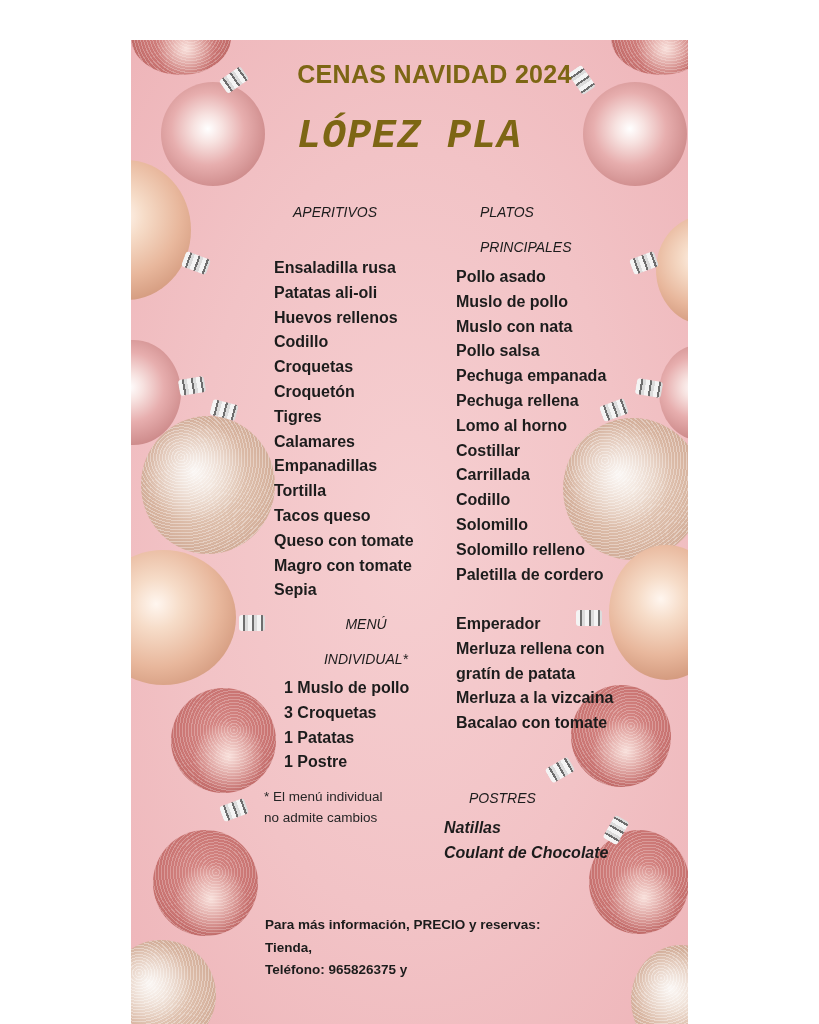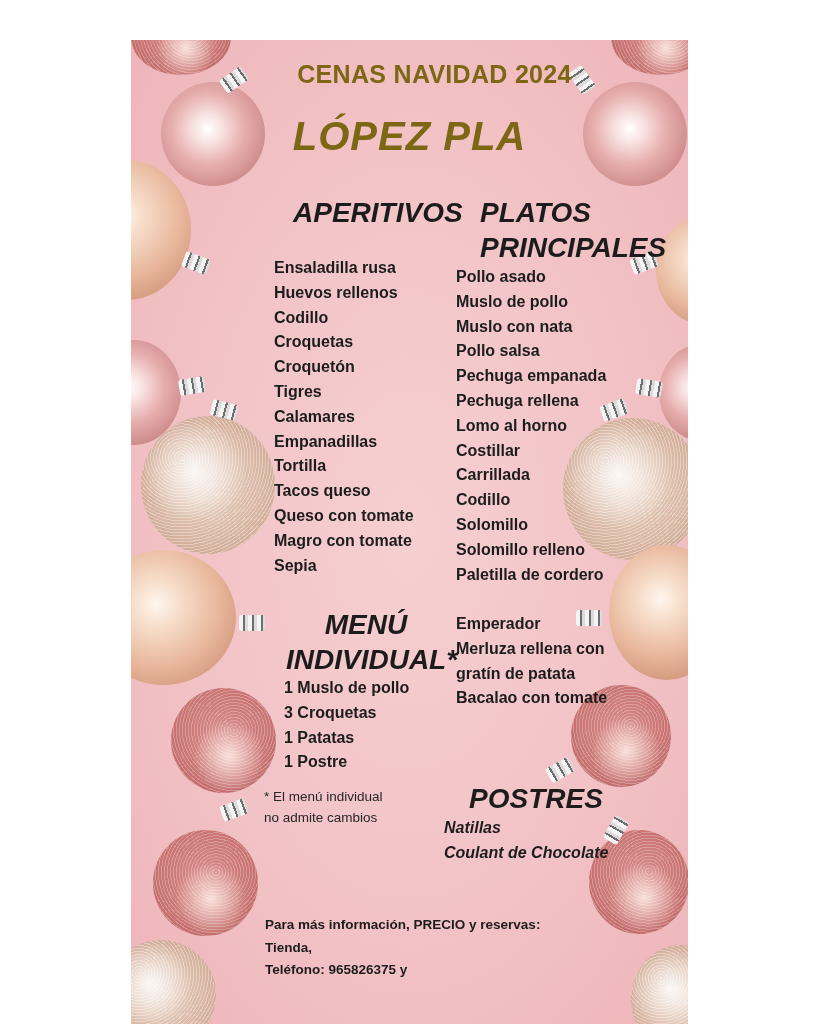--- a/index.html
+++ b/index.html
@@ -33,24 +33,24 @@
   .cap {
     position:absolute; width:26px; height:16px; border-radius:3px;
     background: repeating-linear-gradient(90deg, #f4f4f4 0 4px, #6e6e6e 4px 6px, #dcdcdc 6px 9px);
   }
   .title-top {
     position:absolute; left:0; width:557px; top:20px; text-align:center;
     font-weight:bold; font-size:25px; color:#7d6614; letter-spacing:0.3px;padding-left:25px;
   }
   .title-main {
     position:absolute; left:0; width:557px; top:74px; text-align:center;
-    font-weight:bold; font-style:italic; font-size:40px; color:#7d6614; letter-spacing:1px;
+    font-weight:bold; font-style:italic; font-size:40px; color:#7d6614; letter-spacing:1px;font-family:Liberation Mono, monospace;
   }
   .sec {
-    position:absolute; font-weight:bold; font-style:italic; font-size:28px; color:#1c1c1c; line-height:35px;
+    position:absolute; font-weight:normal; font-style:italic; font-size:14px; color:#1c1c1c; line-height:35px;
   }
   .list { position:absolute; margin:0; padding:0; list-style:none; }
   .list li { font-size:16px; color:#1c1c1c; line-height:24.8px; font-weight:bold; white-space:nowrap; }
   .note { position:absolute; font-size:13.5px; color:#262626; line-height:21px; }
   .contact { position:absolute; font-size:13.5px; color:#1c1c1c; line-height:22.5px; font-weight:bold; }
   .contact div { white-space:nowrap; }
 </style>
 </head>
 <body>
 
@@ -88,20 +88,21 @@
   <div class="orn glitter-rose" style="left:458px;top:790px;width:100px;height:104px;"></div>
   <div class="cap" style="left:472px;top:782px;transform:rotate(-60deg);"></div>
   <div class="orn glitter-gold" style="left:500px;top:905px;width:100px;height:110px;"></div>
 
   <div class="title-top">CENAS NAVIDAD 2024</div>
   <div class="title-main">LÓPEZ PLA</div>
 
   <div class="sec" style="left:162px;top:155px;">APERITIVOS</div>
   <ul class="list" style="left:143px;top:216px;">
     <li>Ensaladilla rusa</li>
+    <li>Patatas ali-oli</li>
     <li>Huevos rellenos</li>
     <li>Codillo</li>
     <li>Croquetas</li>
     <li>Croquetón</li>
     <li>Tigres</li>
     <li>Calamares</li>
     <li>Empanadillas</li>
     <li>Tortilla</li>
     <li>Tacos queso</li>
     <li>Queso con tomate</li>
@@ -125,20 +126,21 @@
     <li>Carrillada</li>
     <li>Codillo</li>
     <li>Solomillo</li>
     <li>Solomillo relleno</li>
     <li>Paletilla de cordero</li>
   </ul>
   <ul class="list" style="left:325px;top:572px;">
     <li>Emperador</li>
     <li>Merluza rellena con</li>
     <li>gratín de patata</li>
+    <li>Merluza a la vizcaina</li>
     <li>Bacalao con tomate</li>
   </ul>
 
   <div class="sec" style="left:155px;top:567px;text-align:center;width:160px;">
     <div>MENÚ</div>
     <div>INDIVIDUAL*</div>
   </div>
   <ul class="list" style="left:153px;top:636px;">
     <li>1 Muslo de pollo</li>
     <li>3 Croquetas</li>

